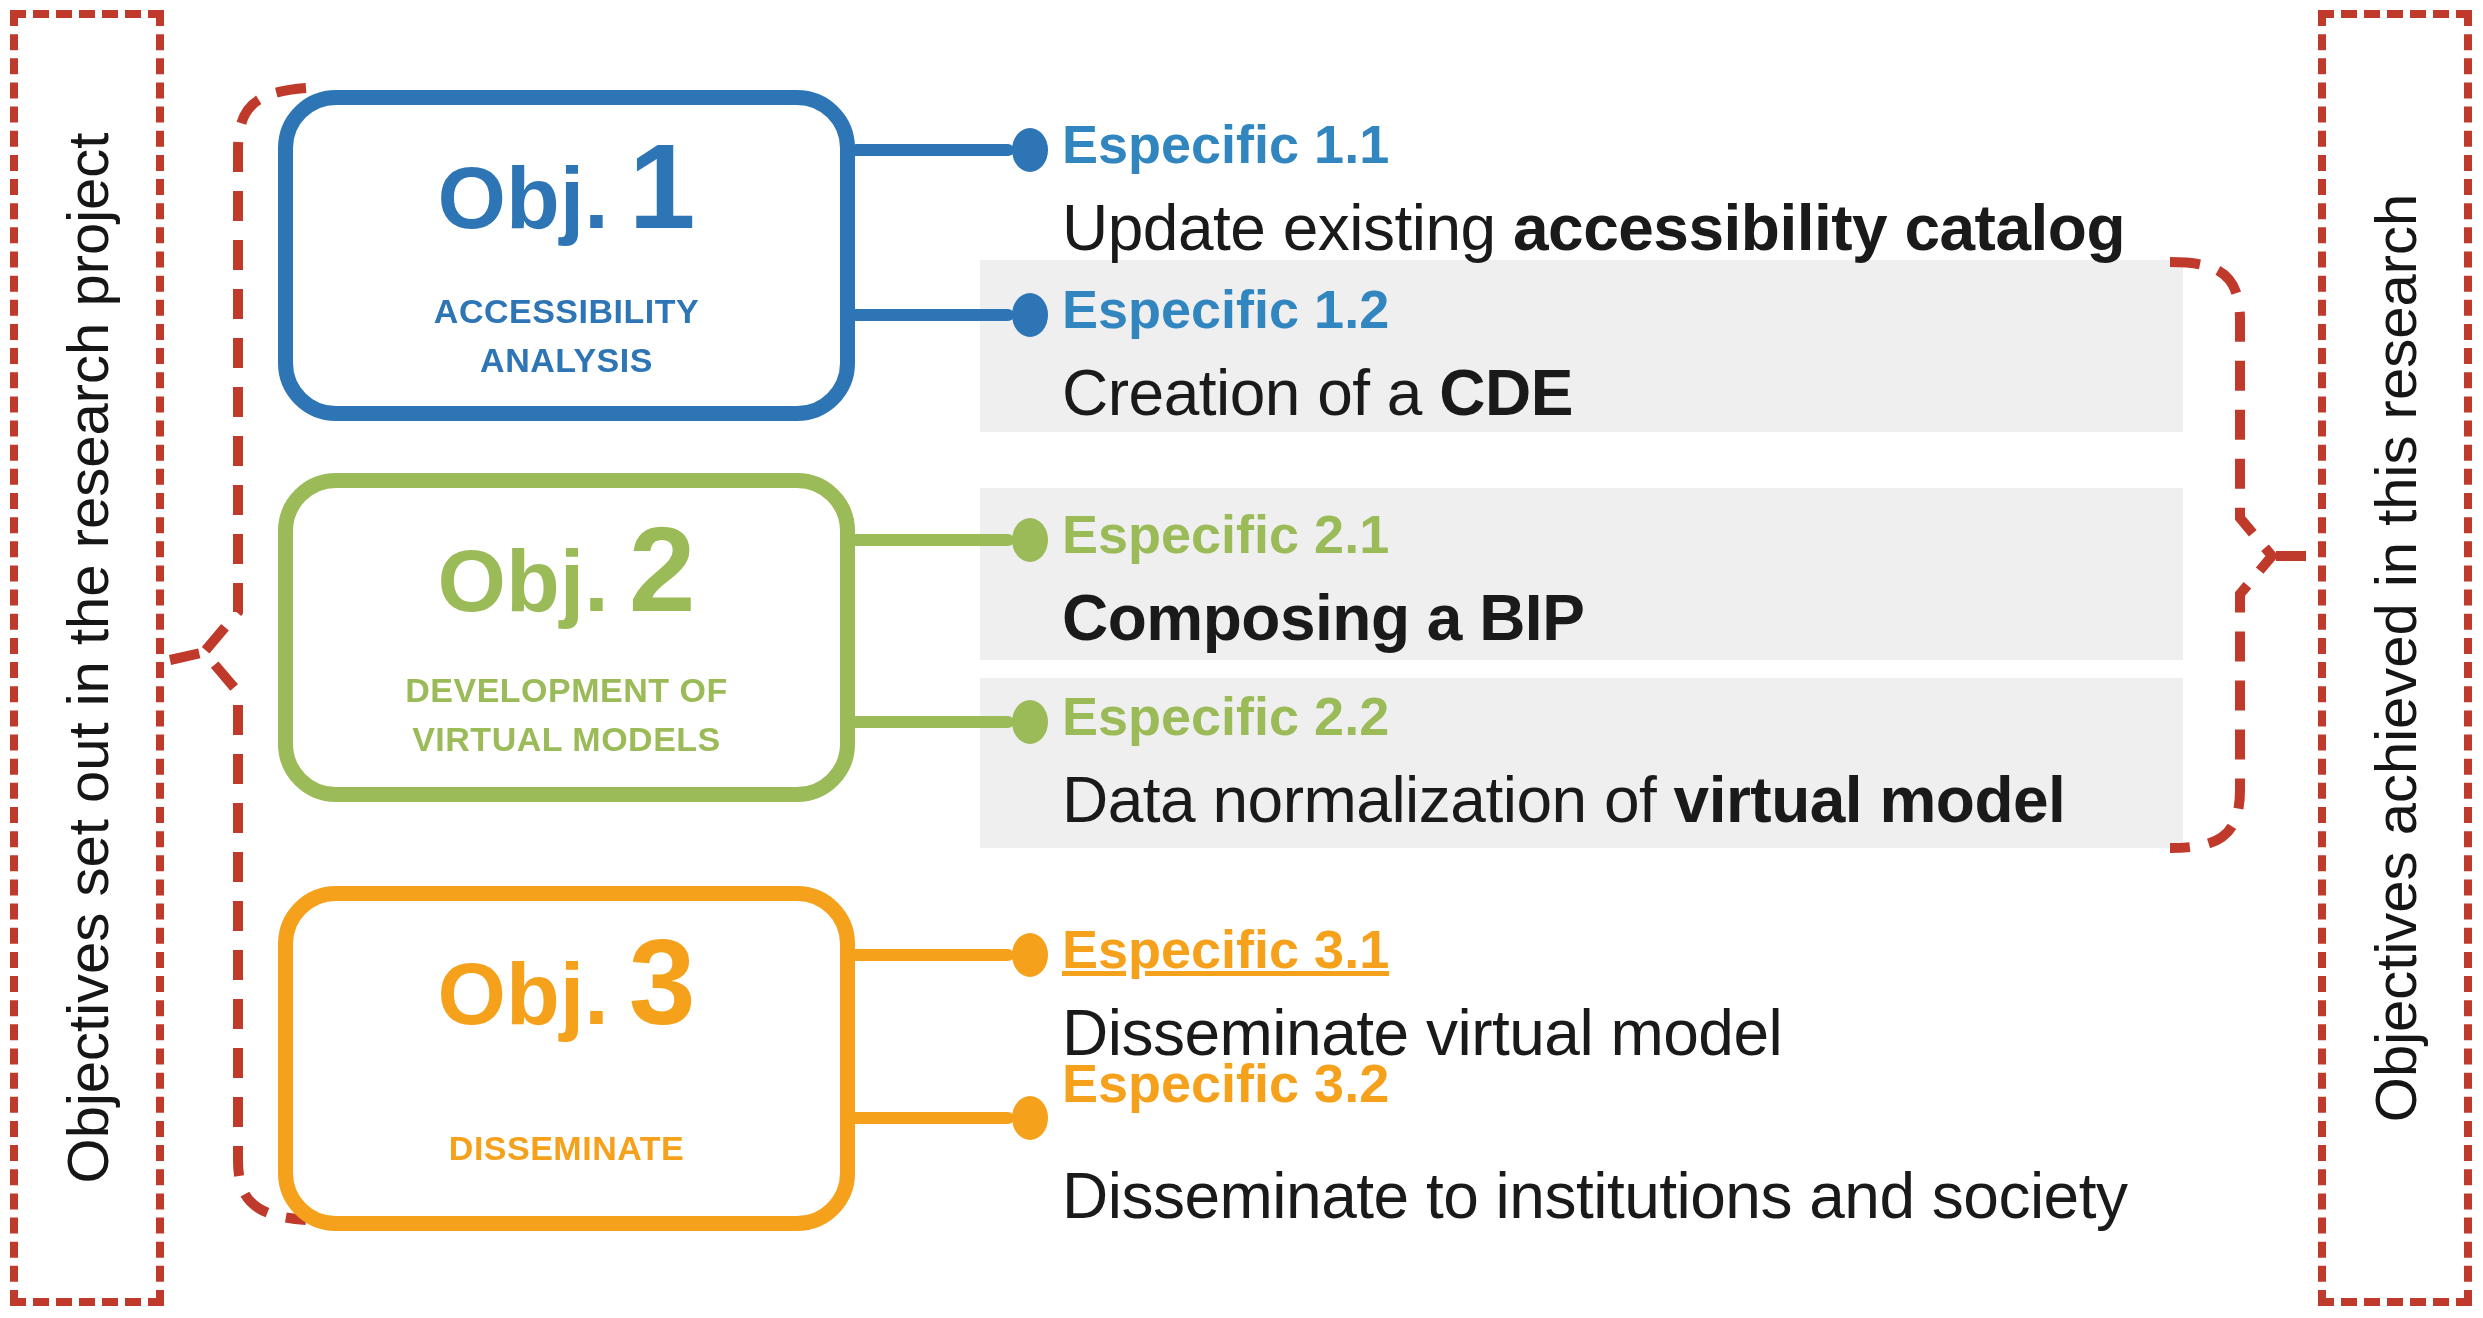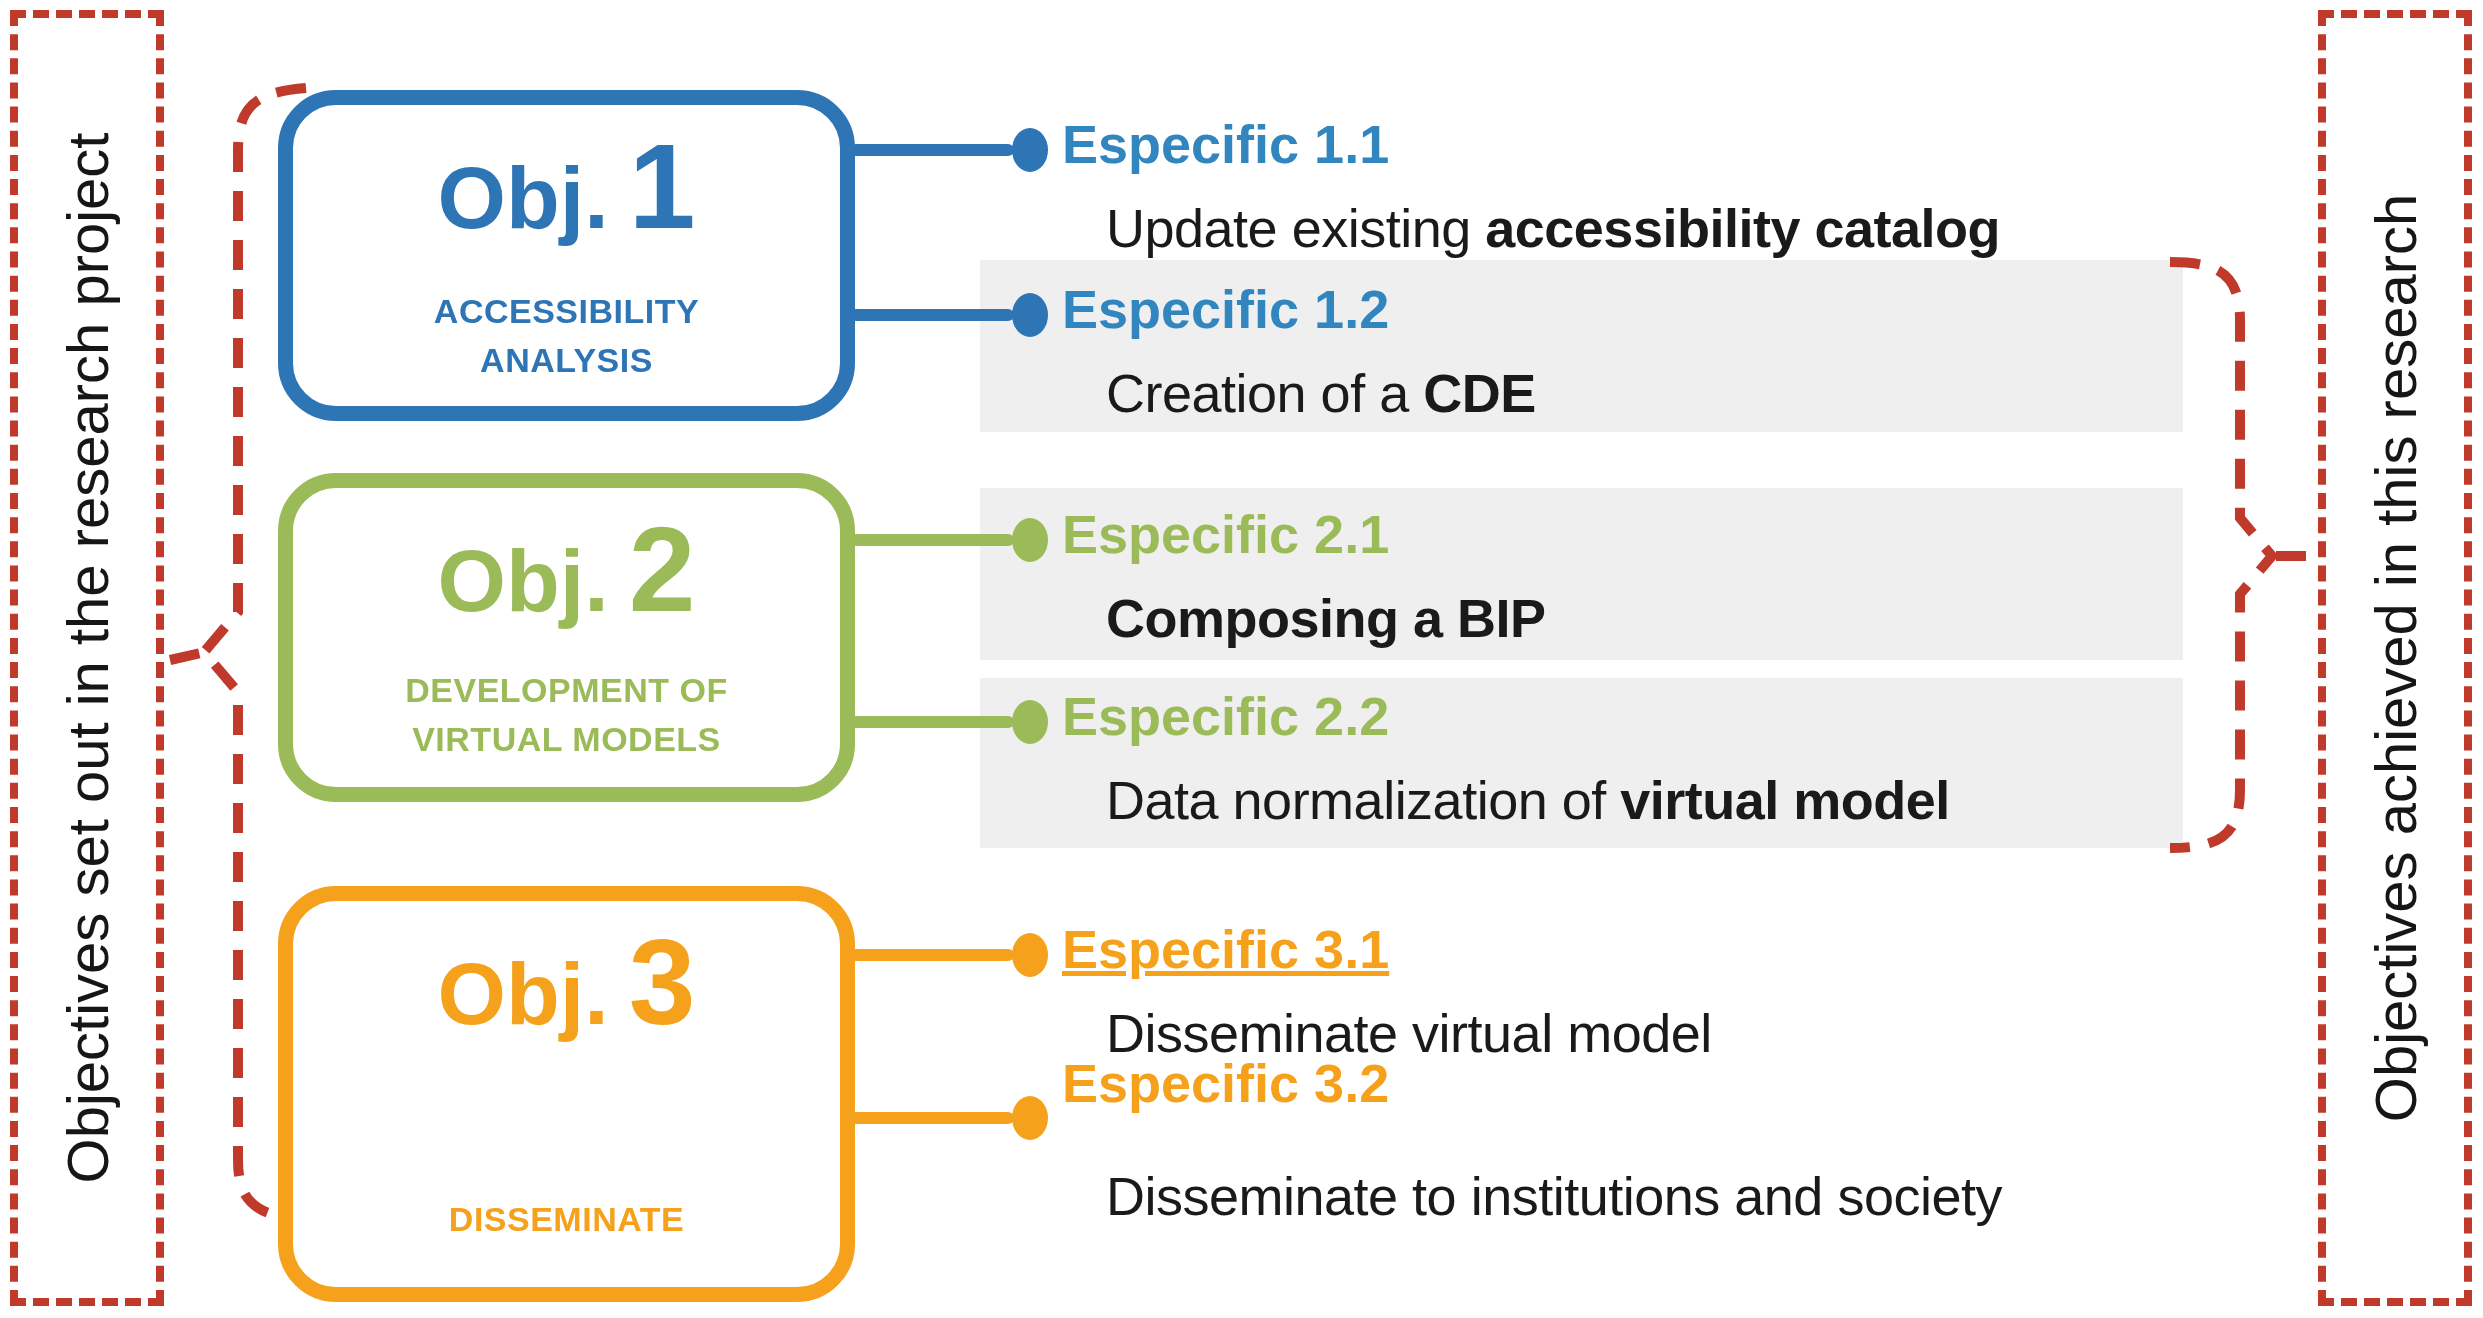--- a/index.html
+++ b/index.html
@@ -15,21 +15,21 @@
 
   
   svg.overlay{position:absolute;left:0;top:0;width:2483px;height:1318px;pointer-events:none;}
   .brace{fill:none;stroke:#C03A2B;stroke-width:10px;stroke-dasharray:30 19;stroke-linecap:butt;}
 
   
   .obj-box{position:absolute;left:278px;width:577px;border-style:solid;border-width:15px;border-radius:58px;
     background:#ffffff;box-sizing:border-box;text-align:center;}
   .obj-box.b1{top:90px;height:331px;border-color:#2E75B6;}
   .obj-box.b2{top:473px;height:329px;border-color:#9BBB59;}
-  .obj-box.b3{top:886px;height:416px;border-color:#F5A11C;}
+  .obj-box.b3{top:886px;height:345px;border-color:#F5A11C;}
   .obj-title{padding-top:6px;line-height:150px;white-space:nowrap;}
   .obj-prefix{font-size:88px;font-weight:700;}
   .obj-number{font-size:120px;font-weight:700;margin-left:20px;}
   .obj-subtitle{position:absolute;left:0;right:0;text-align:center;font-weight:700;font-size:34px;
     line-height:1.42;white-space:pre-line;letter-spacing:0.5px;}
   .b1 .obj-subtitle{bottom:22px;color:#2E75B6;}
   .b2 .obj-subtitle{bottom:24px;color:#9BBB59;}
   .b3 .obj-subtitle{bottom:44px;color:#F5A11C;}
   .b1 .obj-title{color:#2E75B6;}
   .b2 .obj-title{color:#9BBB59;}
@@ -46,21 +46,21 @@
   .conn-dot{position:absolute;left:1012px;width:36px;height:44px;border-radius:50%;}
   .c-blue{background:#2E75B6;}
   .c-green{background:#9BBB59;}
   .c-orange{background:#F5A11C;}
 
   
   .sp-label{position:absolute;left:1062px;font-size:54px;font-weight:700;line-height:72px;white-space:nowrap;}
   .t-blue{color:#3186C0;}
   .t-green{color:#9BBB59;}
   .t-orange{color:#F5A11C;}
-  .sp-desc{position:absolute;left:1106px;font-size:54px;line-height:76px;color:#1a1a1a;
+  .sp-desc{position:absolute;left:1062px;font-size:64px;line-height:76px;color:#1a1a1a;
     letter-spacing:-0.5px;white-space:nowrap;}
   .sp-desc b{font-weight:700;}
 
   
   .y11.conn-line{top:144px;} .y11.conn-dot{top:128px;} .y11.sp-label{top:108px;} .y11.sp-desc{top:190px;}
   .y12.conn-line{top:309px;} .y12.conn-dot{top:293px;} .y12.sp-label{top:273px;} .y12.sp-desc{top:355px;}
   .y21.conn-line{top:534px;} .y21.conn-dot{top:518px;} .y21.sp-label{top:498px;} .y21.sp-desc{top:580px;}
   .y22.conn-line{top:716px;} .y22.conn-dot{top:700px;} .y22.sp-label{top:680px;} .y22.sp-desc{top:762px;}
   .y31.conn-line{top:949px;} .y31.conn-dot{top:933px;} .y31.sp-label{top:913px;text-decoration:underline;} .y31.sp-desc{top:995px;}
   .y32.conn-line{top:1112px;} .y32.conn-dot{top:1096px;} .y32.sp-label{top:1047px;} .y32.sp-desc{top:1158px;}

